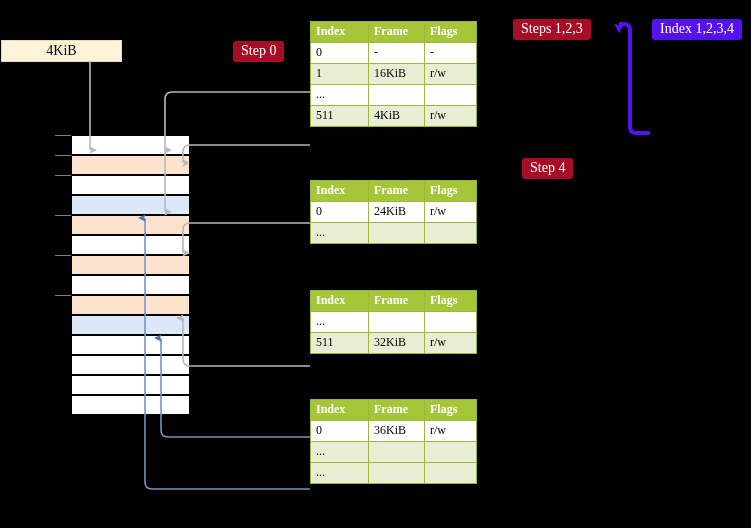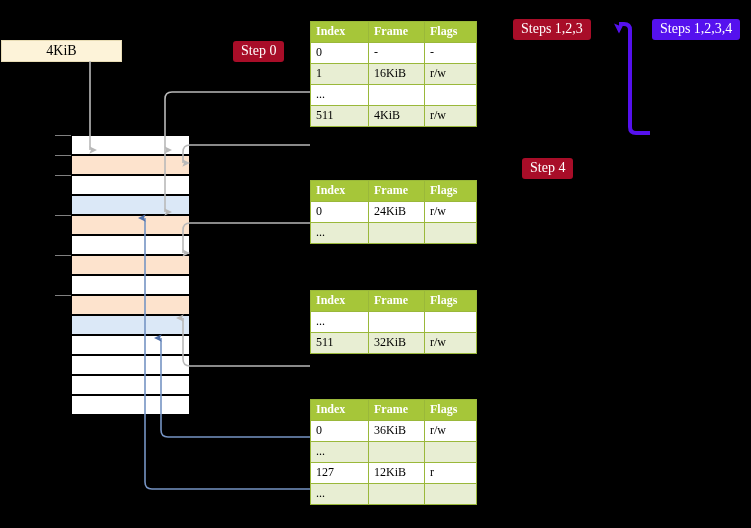--- a/index.html
+++ b/index.html
@@ -171,21 +171,21 @@
     <path d="M 310,489 L 152,489 Q 145,489 145,482 L 145,218" fill="none" stroke="#7694c4" stroke-width="1.6" marker-end="url(#ab)"></path>
   </svg>
 
   <div class="badge badge-red" style="left:188px; top:41px;margin-left:45px;">
     <span>Step 0</span>
   </div>
   <div class="badge badge-red" style="left:513px; top:19px;">
     <span>Steps 1,2,3</span>
   </div>
   <div class="badge badge-blue" style="left:652px; top:19px;">
-    <span>Steps 1,2,3,4</span>
+    <span>Index 1,2,3,4</span>
   </div>
   <div class="badge badge-red" style="left:522px; top:158px;text-align:center;">
     <span>Step 4</span>
   </div>
 
   <div id="tables-host">
       <table class="ptable" style="left: 310px; top: 21px;">
         <thead>
           <tr>
             <th class="col-index">Index</th>
@@ -269,25 +269,20 @@
         <tbody>
           <tr>
             <td class="col-index">0</td>
             <td class="col-frame">36KiB</td>
             <td class="col-flags">r/w</td>
           </tr>
           <tr class="alt">
             <td class="col-index">...</td>
             <td class="col-frame"></td>
             <td class="col-flags"></td>
-          </tr>
-          <tr>
-            <td class="col-index">127</td>
-            <td class="col-frame">12KiB</td>
-            <td class="col-flags">r</td>
           </tr>
           <tr class="alt">
             <td class="col-index">...</td>
             <td class="col-frame"></td>
             <td class="col-flags"></td>
           </tr>
         </tbody>
       </table>
     </div>
 

